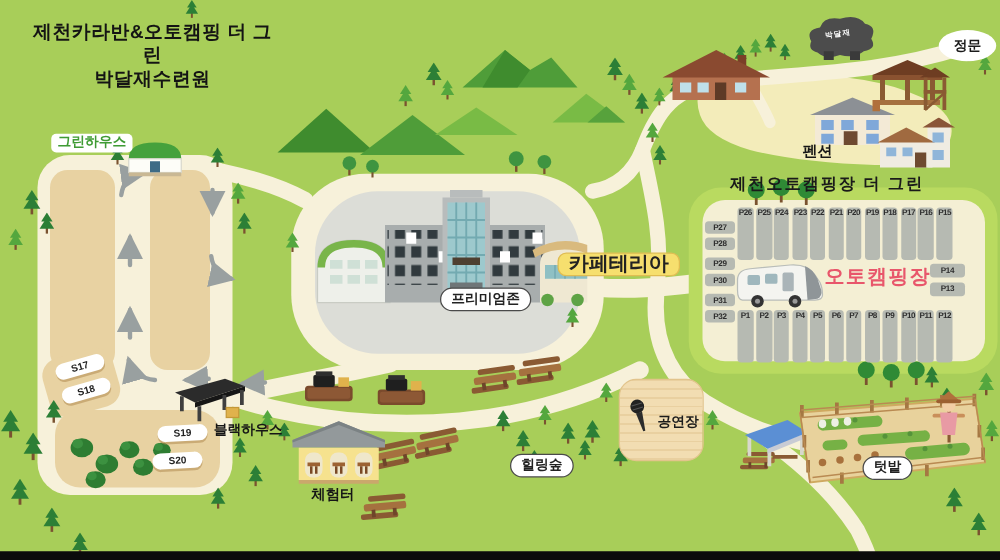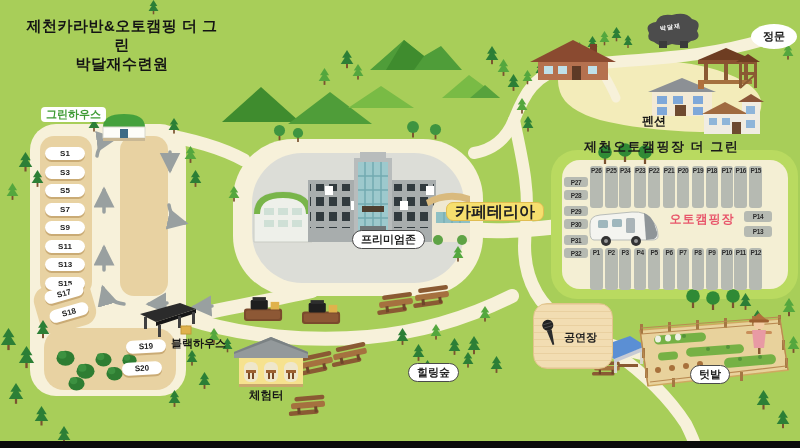--- a/index.html
+++ b/index.html
@@ -36,23 +36,23 @@
   .prow .pslot{width:12.5px;height:42px;background:#b6bab2;border-radius:3px;position:relative;flex:none;}
   .prow .pslot span{position:absolute;top:1px;left:50%;transform:translateX(-50%);
         font-size:6.5px;font-weight:bold;color:#2e2e2e;letter-spacing:-.4px;white-space:nowrap;}
   .pcol{position:absolute;display:flex;flex-direction:column;gap:6px;}
   .pcol .pair{display:flex;flex-direction:column;gap:3px;}
   .pcol .pslot{width:24px;height:10px;background:#b6bab2;border-radius:3px;display:flex;
         align-items:center;justify-content:center;flex:none;}
   .pcol .pslot span{font-size:6.5px;font-weight:bold;color:#2e2e2e;letter-spacing:-.3px;}
   .pcol.right .pslot{width:28px;height:11px;}
   
-  .stage{position:absolute;left:495px;top:303px;width:80px;height:66px;border-radius:14px;
+  .stage{position:absolute;left:495px;top:303px;width:68px;height:66px;border-radius:14px;
          background:repeating-linear-gradient(0deg,#e9d0a0 0 1.5px,#f2ddb2 1.5px 7px);
-         border:1px solid #e2c48c;margin-left:38px;}
+         border:1px solid #e2c48c;}
   .stage .mic{position:absolute;left:8px;top:14px;width:17px;height:33px;transform:rotate(-16deg);}
   .stage .stage-label{position:absolute;left:30px;top:26px;font-size:11px;font-weight:bold;color:#1c1c1c;}
   .edge-bar{position:absolute;left:0;bottom:0;width:800px;height:7px;background:#0b0b0b;}
 </style>
 </head>
 <body>
 
 <div class="map">
 
   <svg class="terrain" width="800" height="448" viewBox="0 0 800 448">
@@ -941,30 +941,20 @@
       <rect x="10" y="14" width="10" height="8" rx="1.5" fill="#9fb7bd"></rect>
       <rect x="24" y="13" width="10" height="8" rx="1.5" fill="#9fb7bd"></rect>
       <rect x="38" y="12" width="9" height="15" rx="1.5" fill="#aab4b8"></rect>
       <circle cx="18" cy="35" r="5" fill="#333"></circle>
         <circle cx="18" cy="35" r="2" fill="#999"></circle>
       <circle cx="48" cy="35" r="5" fill="#333"></circle>
         <circle cx="48" cy="35" r="2" fill="#999"></circle>
     </svg>
   </div>
 
-  <div class="scol" style="left:45px;top:147px">
-      <div class="sslot">S1</div>
-      <div class="sslot">S3</div>
-      <div class="sslot">S5</div>
-      <div class="sslot">S7</div>
-      <div class="sslot">S9</div>
-      <div class="sslot">S11</div>
-      <div class="sslot">S13</div>
-      <div class="sslot">S15</div>
-    </div>
   <div class="sslot single" style="left:44px;top:287px;transform:rotate(-16deg)">S17</div>
   <div class="sslot single" style="left:49px;top:306px;transform:rotate(-16deg)">S18</div>
   <div class="sslot single" style="left:126px;top:340px;transform:rotate(-3deg)">S19</div>
   <div class="sslot single" style="left:122px;top:362px;transform:rotate(-3deg)">S20</div>
 
   <div class="prow" style="left:590px;top:166px">
       <div class="pair">
         <div class="pslot">
           <span>P26</span>
         </div>
@@ -1103,21 +1093,21 @@
     <div>박달재수련원</div>
   </div>
 
   <div class="pill naked" style="left:41px;top:107px">그린하우스</div>
   <div class="txt" style="left:171px;top:336px;font-size:11px">블랙하우스</div>
 
   <div class="pill" style="left:352px;top:230px">프리미엄존</div>
   <div class="pill yellow" style="left:446px;top:202px;font-size:16px">카페테리아</div>
 
   <div class="sec-title" style="left:584px;top:138px;letter-spacing:1.5px">제천오토캠핑장 더 그린</div>
-  <div class="zone-word" style="left:652px;top:211px;width:100px;text-align:center;font-size:12px;color:#e8566b;letter-spacing:1px">오토캠핑장</div>
+  <div class="zone-word" style="left:652px;top:211px;width:100px;text-align:center;font-size:16px;color:#e8566b;letter-spacing:1px">오토캠핑장</div>
 
   <div class="oval" style="left:751px;top:24px;width:46px;height:25px">정문</div>
   <div class="txt" style="left:642px;top:113px;font-size:12px">펜션</div>
   <div class="txt" style="left:249px;top:388px;font-size:11.5px">체험터</div>
   <div class="pill" style="left:408px;top:363px">힐링숲</div>
   <div class="pill" style="left:690px;top:365px">텃밭</div>
 
   <div class="edge-bar"></div>
 </div>
 

